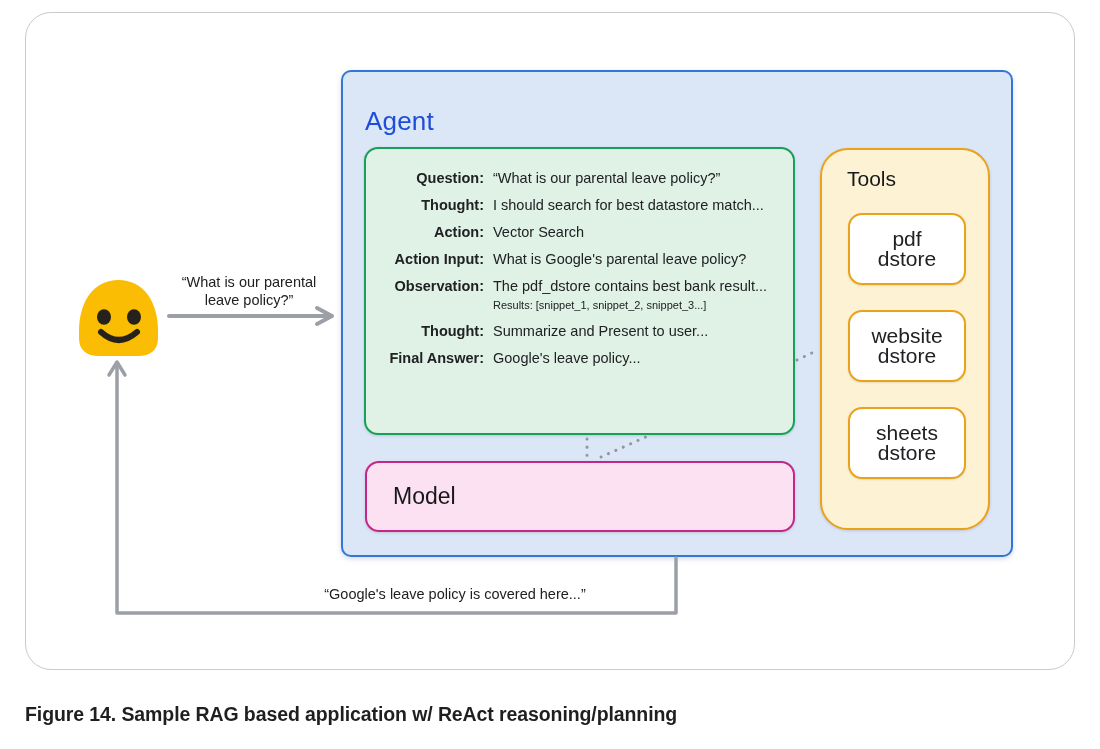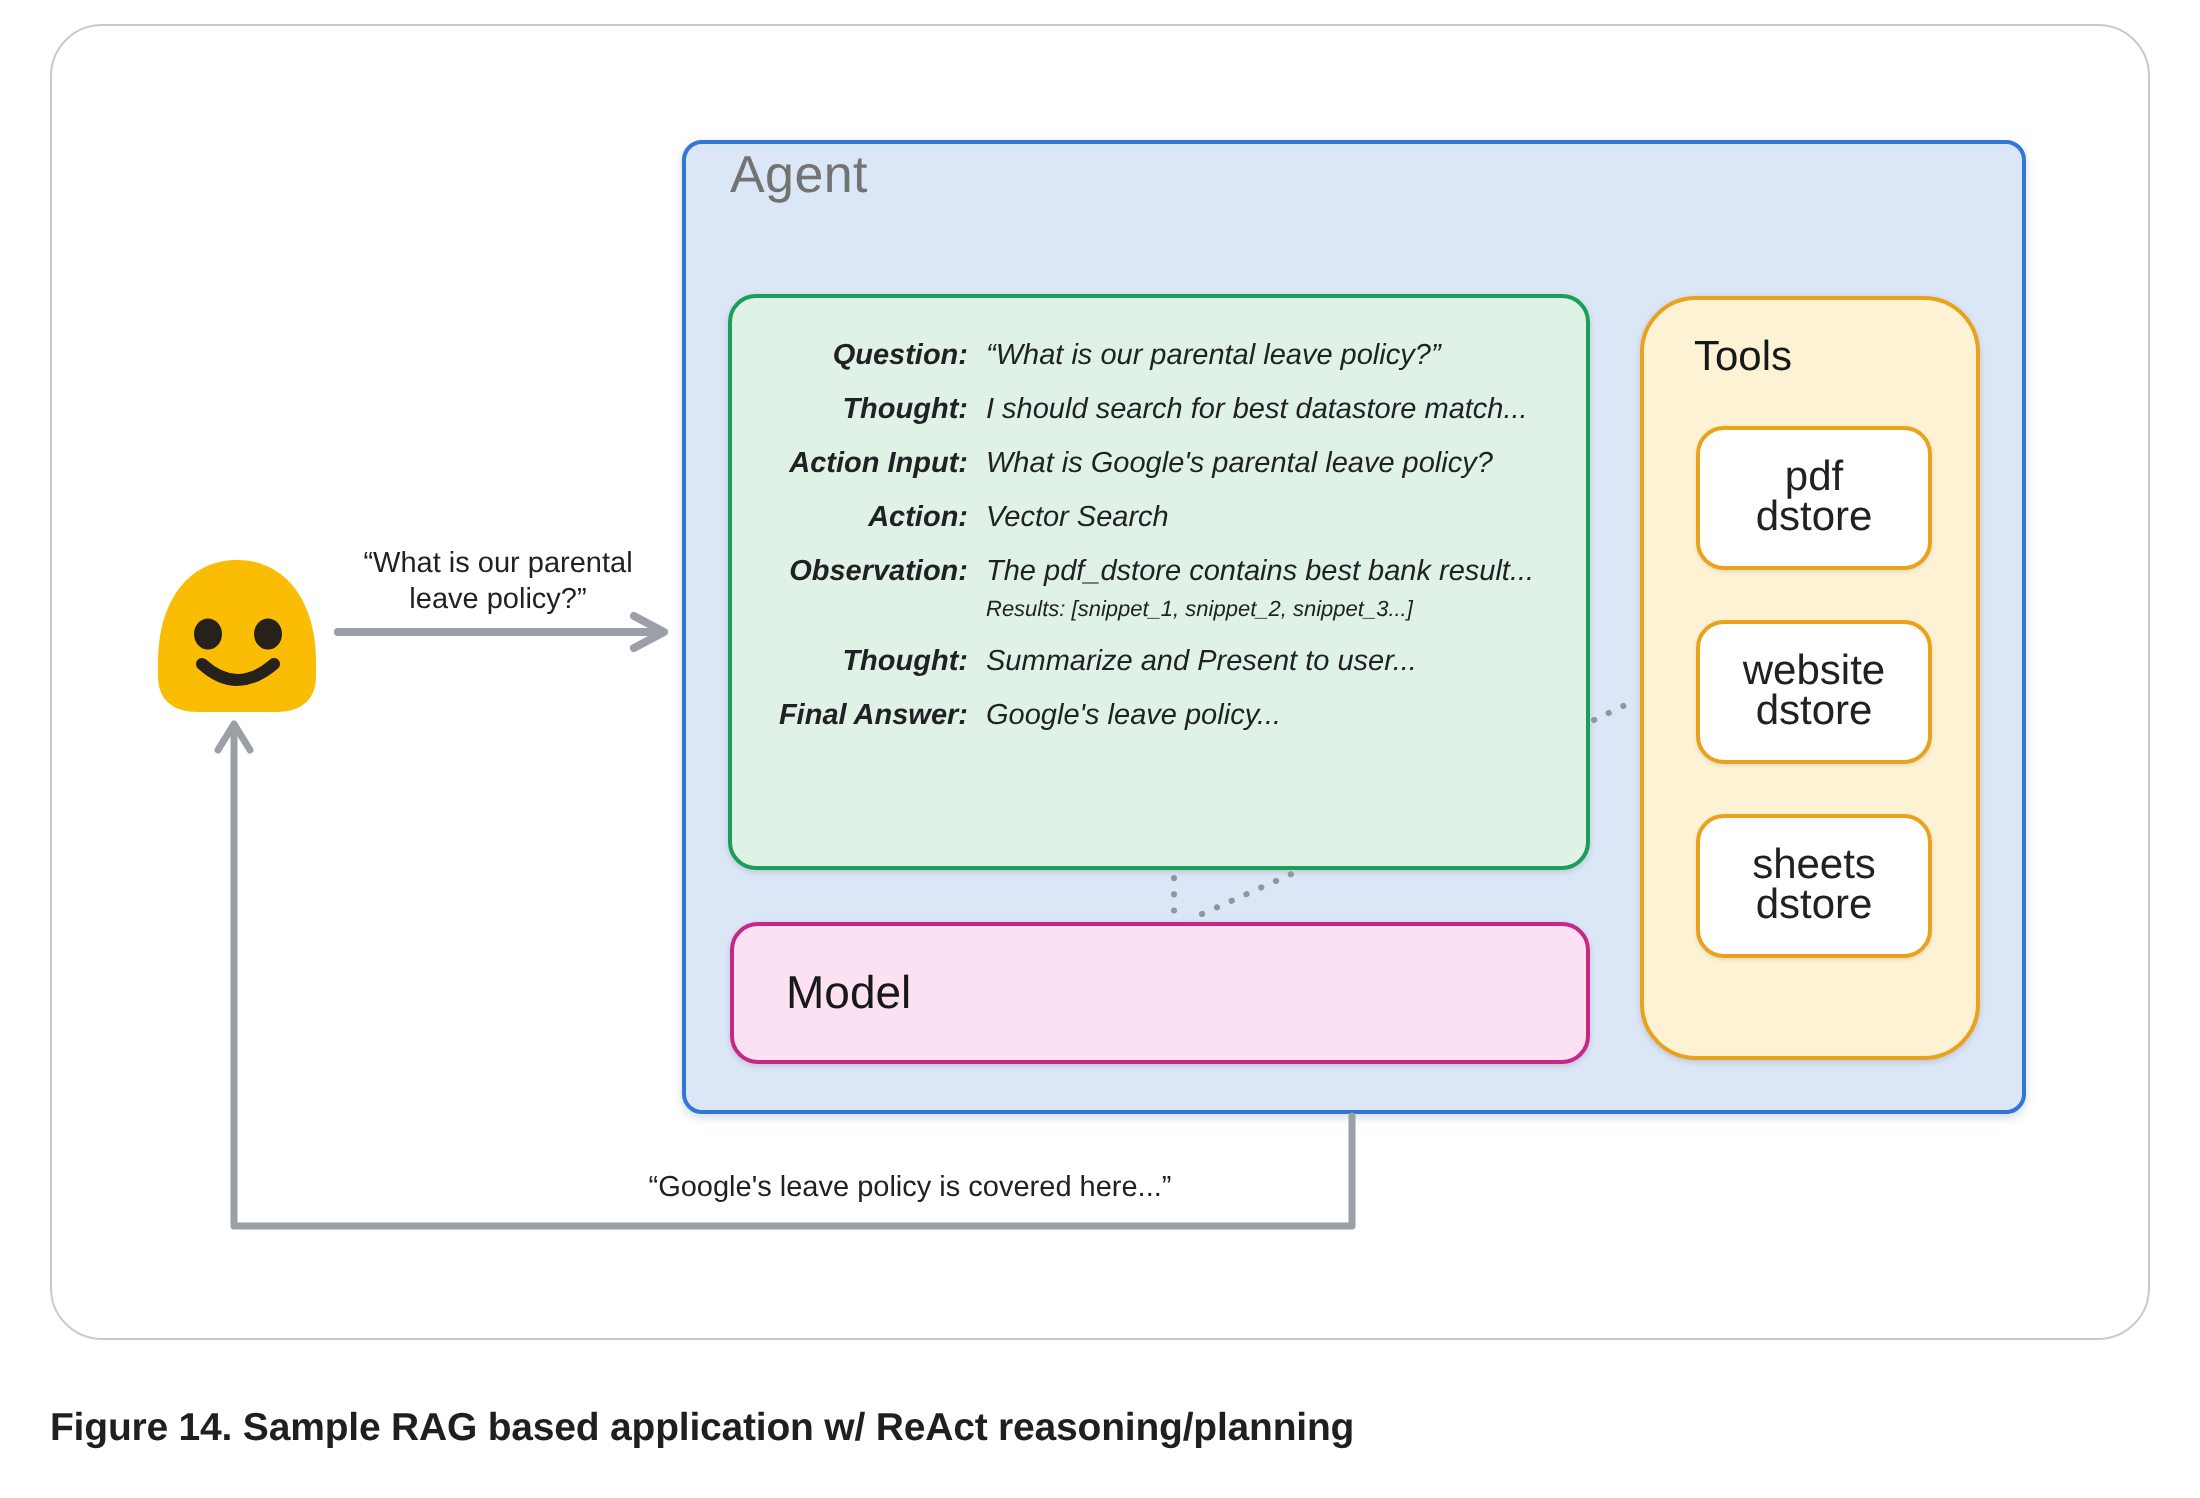--- a/index.html
+++ b/index.html
@@ -25,35 +25,35 @@
   
   .agent-box {
     position: absolute;
     left: 341px; top: 70px; width: 672px; height: 487px;
     background: #dbe6f7;
     border: 2px solid #3377d6;
     border-radius: 10px;
     box-shadow: 0 2px 5px rgba(80,110,170,.25);
   }
   .agent-title {
-    position: absolute; left: 365px; top: 72px;
-    font-size: 26px; font-weight: 500; letter-spacing: .2px; color: #737373;
+    position: absolute; left: 365px; top: 106px;
+    font-size: 26px; font-weight: 500; letter-spacing: .2px; color: #1d4ed8;
   }
 
   
   .react-box {
     position: absolute;
     left: 364px; top: 147px; width: 431px; height: 288px;
     background: #e0f2e6;
     border: 2px solid #18a058;
     border-radius: 14px;
     padding: 20px 10px 0 0;
     box-shadow: 0 1px 3px rgba(0,0,0,.14);
   }
-  .react-row { display: flex; margin-bottom: 8px; font-style: italic; }
+  .react-row { display: flex; margin-bottom: 8px; }
   .react-row .lbl {
     width: 118px; flex: 0 0 118px;
     text-align: right; font-weight: bold;
     font-size: 14.5px; line-height: 19px;
   }
   .react-row .val {
     margin-left: 9px; font-size: 14.5px; line-height: 19px;
   }
   .react-row .val .sub { font-size: 11px; line-height: 18px; }
   .react-row.gap-after { }
@@ -130,26 +130,26 @@
   <div class="react-box">
     <div class="react-row">
       <div class="lbl">Question:</div>
       <div class="val">“What is our parental leave policy?”</div>
     </div>
     <div class="react-row">
       <div class="lbl">Thought:</div>
       <div class="val">I should search for best datastore match...</div>
     </div>
     <div class="react-row">
+      <div class="lbl">Action:</div>
+      <div class="val">Vector Search</div>
+    </div>
+    <div class="react-row">
       <div class="lbl">Action Input:</div>
       <div class="val">What is Google's parental leave policy?</div>
-    </div>
-    <div class="react-row">
-      <div class="lbl">Action:</div>
-      <div class="val">Vector Search</div>
     </div>
     <div class="react-row gap-after">
       <div class="lbl">Observation:</div>
       <div class="val">
         <div>The pdf_dstore contains best bank result...</div>
         <div class="sub">Results: [snippet_1, snippet_2, snippet_3...]</div>
       </div>
     </div>
     <div class="react-row">
       <div class="lbl">Thought:</div>

